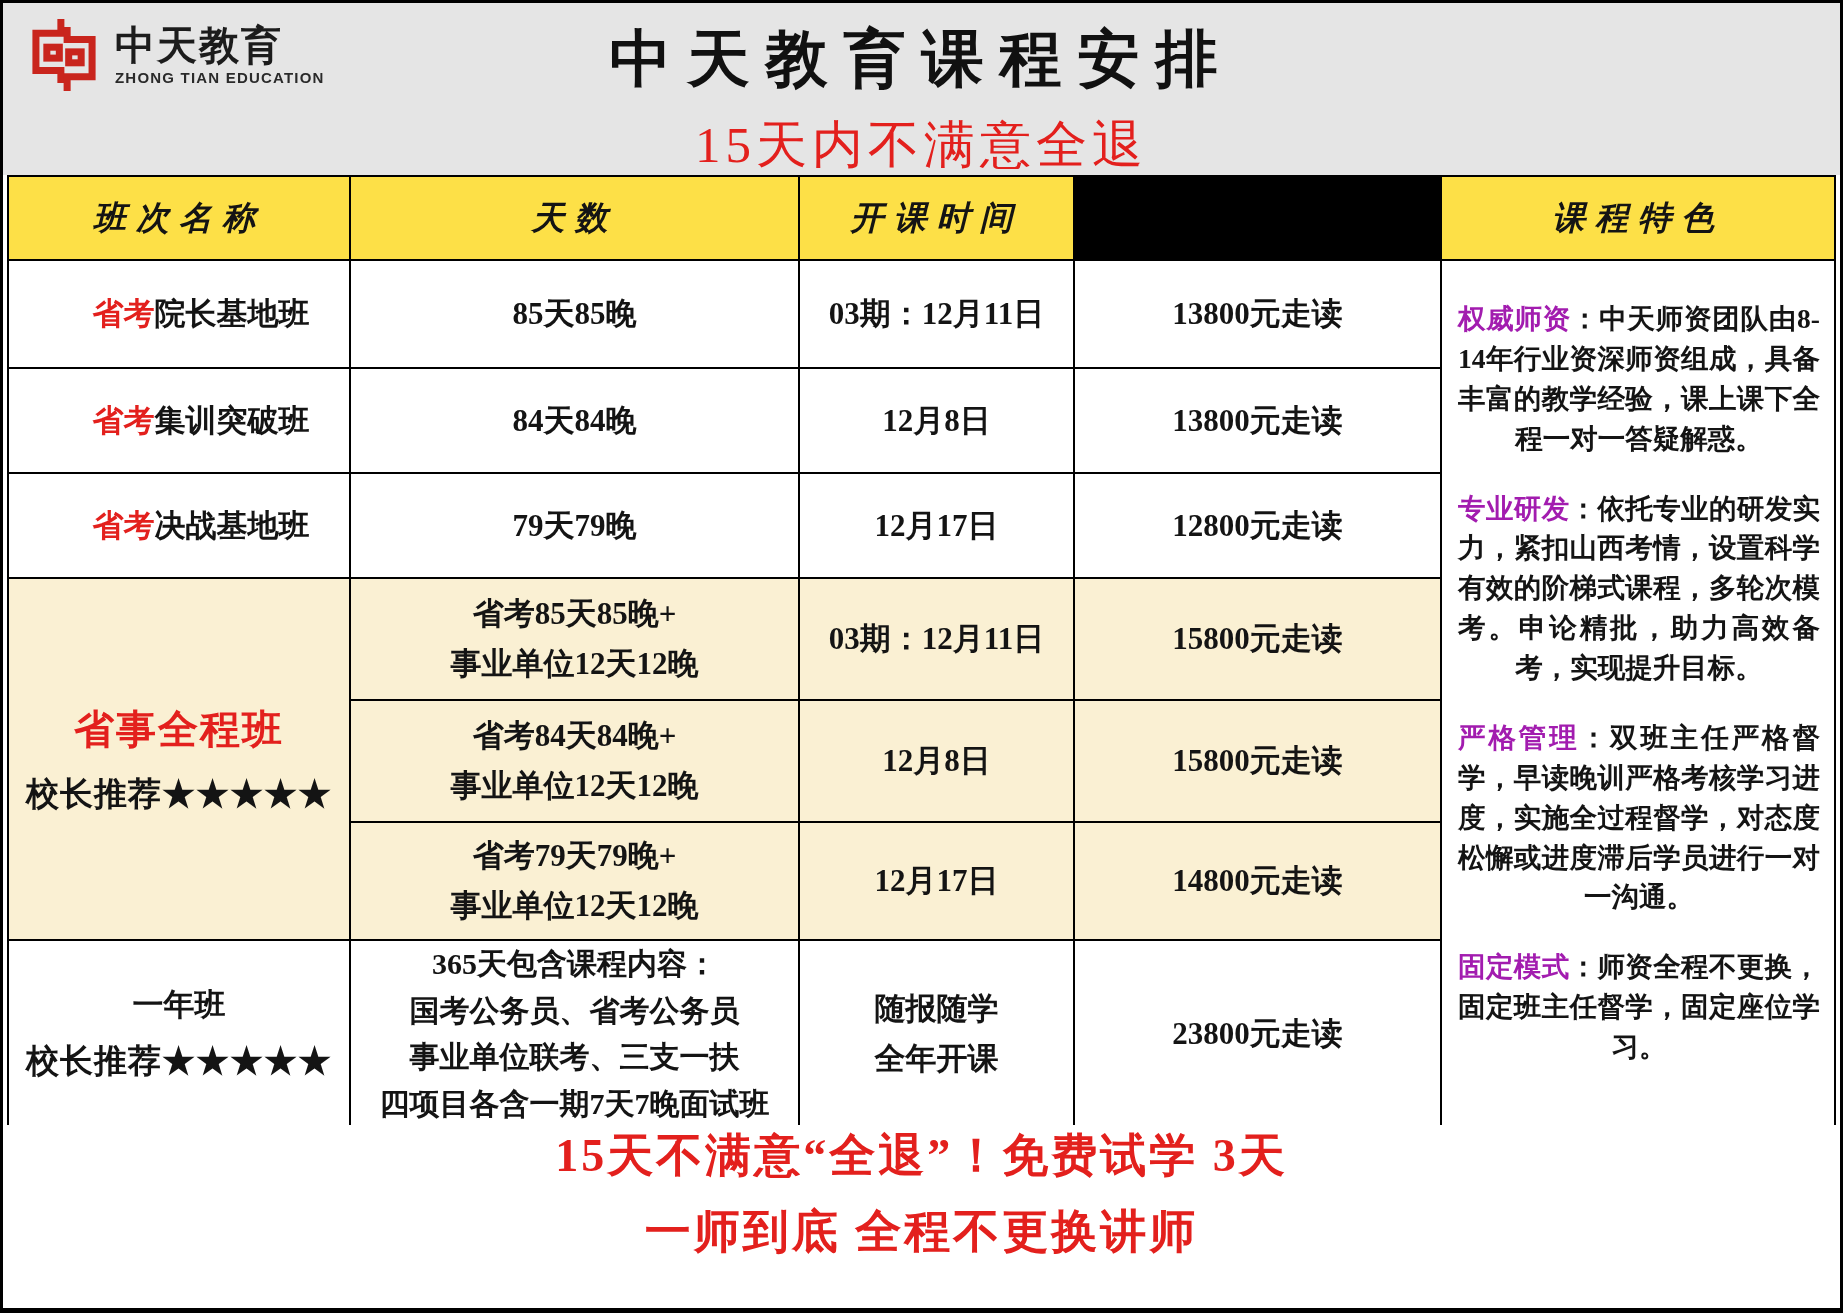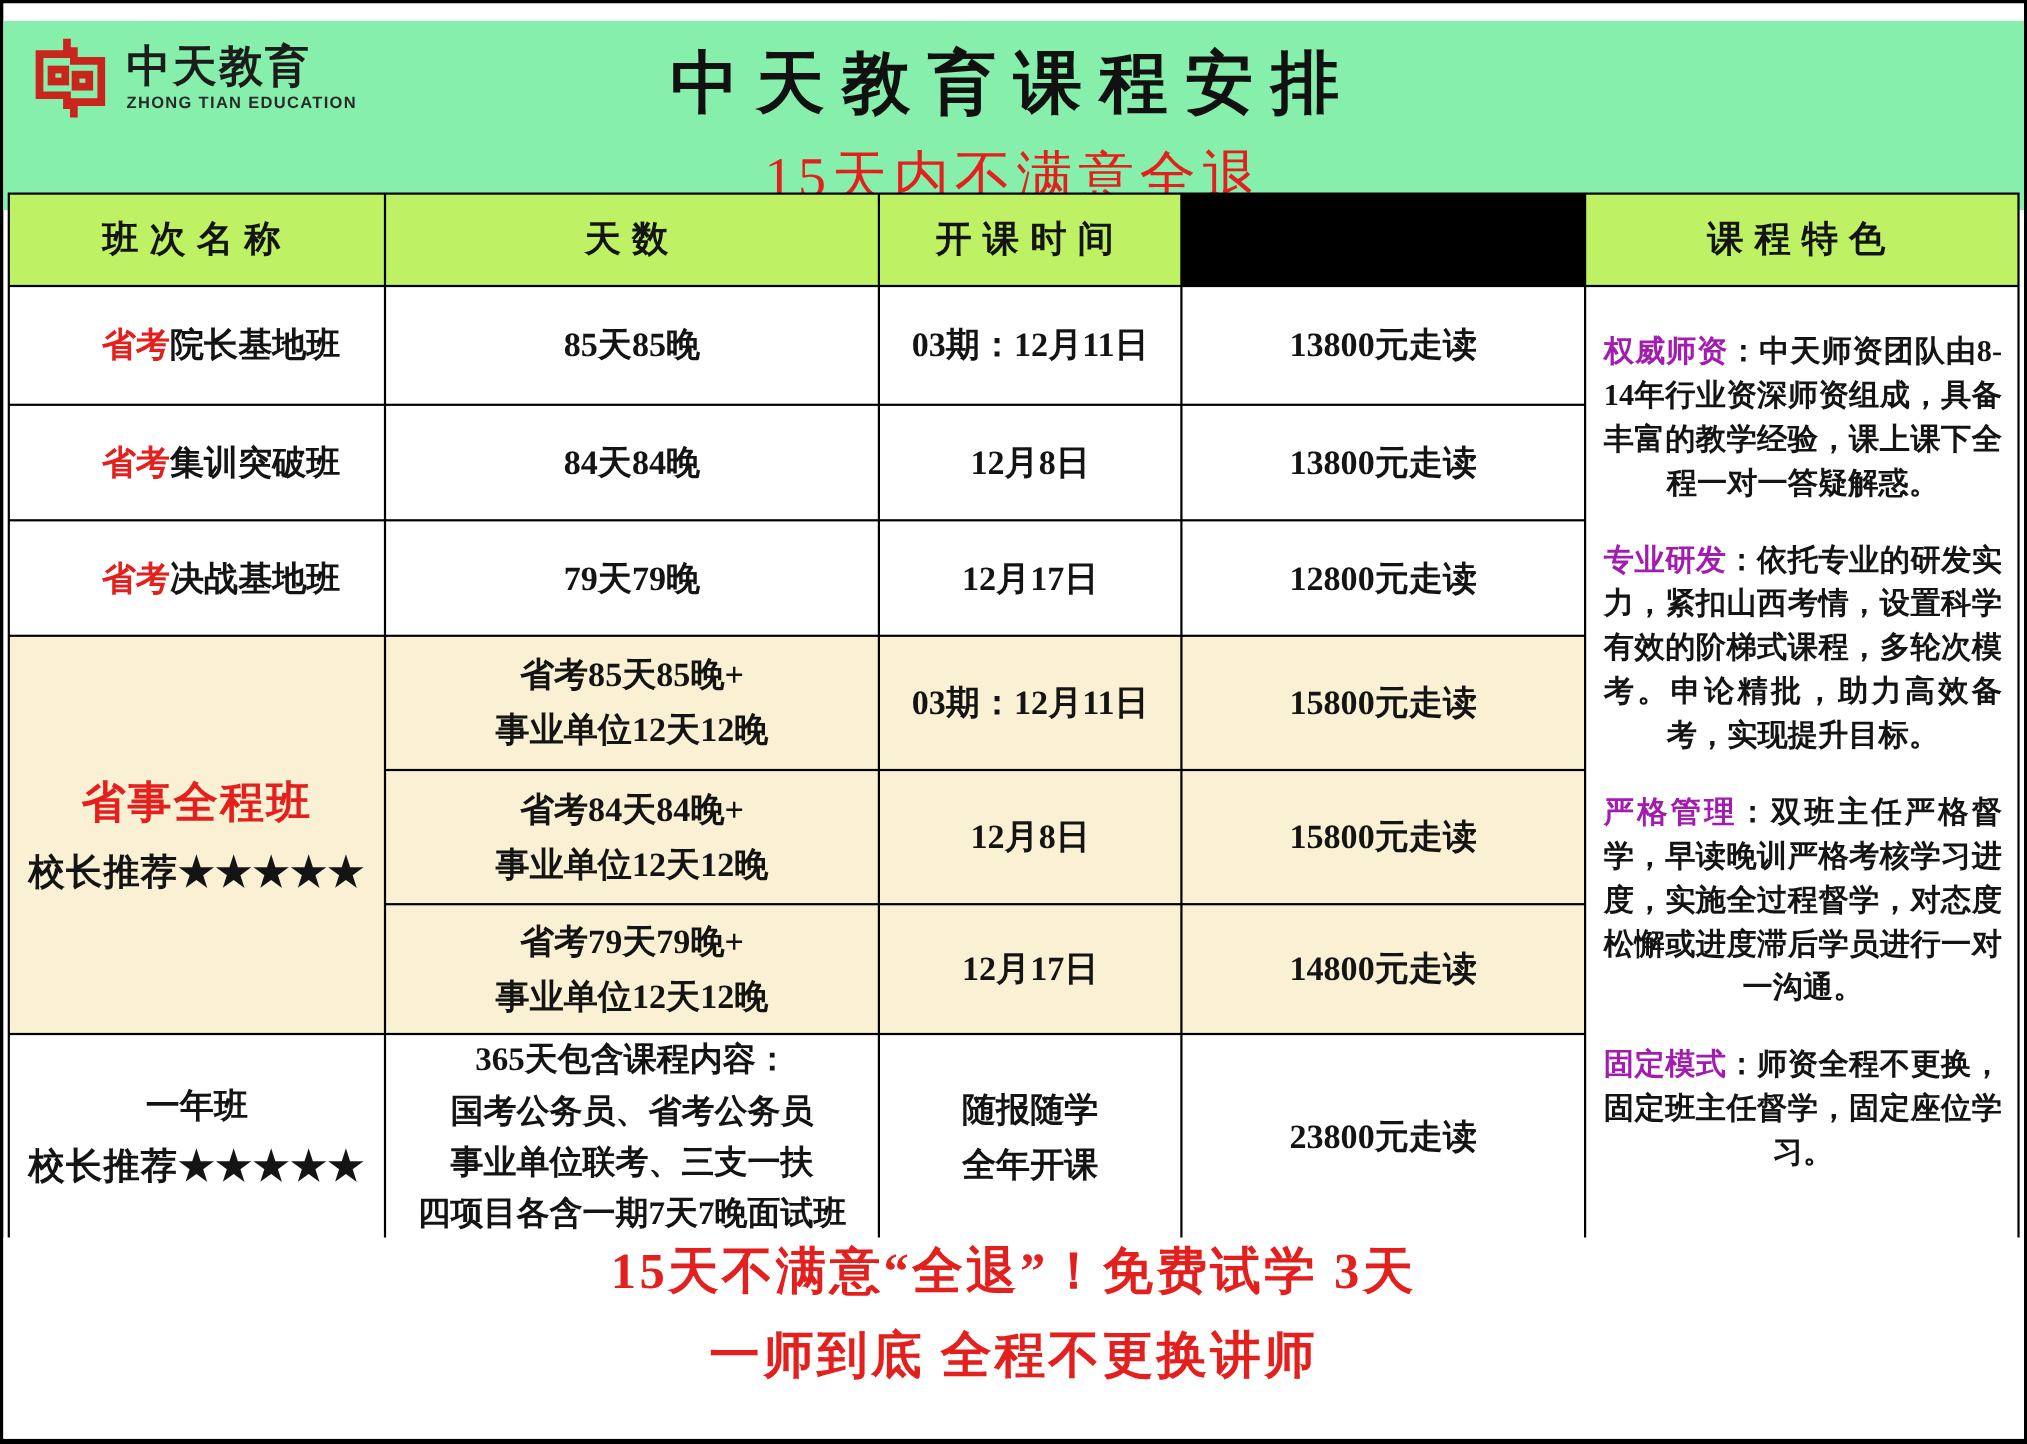--- a/index.html
+++ b/index.html
@@ -3,38 +3,38 @@
 <meta charset="utf-8">
 <style>
   * { margin:0; padding:0; box-sizing:border-box; }
   html,body { background:#888; }
   body { font-family:"Liberation Serif","DejaVu Serif",serif; }
   .page {
     position:relative; width:1843px; height:1313px; background:#fff;
     border:3px solid #000; border-bottom-width:5px; overflow:hidden;
   }
   
-  .top { position:absolute; left:0; top:16px; width:100%; height:172px; background:#86efac; }
+  .top { position:absolute; left:0; top:0; width:100%; height:172px; background:#e5e5e5; }
   .logo { position:absolute; left:22px; top:10px; display:flex; align-items:center; gap:12px; }
   .logo-emblem { width:78px; height:84px; }
   .logo-text .cn { font-family:"Liberation Sans","DejaVu Sans",sans-serif; font-weight:bold; font-size:40px; color:#1c1c1c; letter-spacing:2px; line-height:1.05; }
   .logo-text .en { font-family:"Liberation Sans","DejaVu Sans",sans-serif; font-weight:bold; font-size:15px; color:#2a2a2a; letter-spacing:1.2px; margin-top:3px; }
   .title { text-align:center; padding-top:14px; font-size:62px; color:#111; letter-spacing:16px; font-weight:600; }
   .subtitle { text-align:center; margin-top:10px; font-size:51px; color:#e3201d; font-weight:normal; letter-spacing:5px; }
   
   .course-table {
     position:absolute; left:4px; right:4px; top:172px;
     display:grid;
     grid-template-columns:340px 447px 273px 365px 1fr;
     grid-template-rows:82px 106px 103px 103px 120px 120px 116px 186px;
     gap:2px; padding:2px; background:#000;
   }
   .cell { background:#fff; display:flex; flex-direction:column; align-items:center; justify-content:center;
           font-size:31px; font-weight:bold; color:#141414; text-align:center; line-height:1.6; }
-  .cell.green { background:#bef264; font-weight:600; font-size:33px; letter-spacing:10px; }
+  .cell.green { background:#fde047; font-weight:600; font-size:33px; letter-spacing:10px;font-style:italic; }
   .cell.yellow { background:#faf0d3; }
   .tag-red { color:#e3201d;margin-left:44px; }
   .group-name { color:#e3201d; font-size:40px; letter-spacing:2px; }
   .recommend { font-size:33px; letter-spacing:1px; margin-top:6px; }
   .year-days { font-size:30px; line-height:1.55; }
   
   .features { background:#fff; display:block; padding:38px 14px 10px 16px; text-align:left; }
   .feature { font-size:27.5px; line-height:1.45; color:#141414; font-weight:600;
              text-align:justify; text-align-last:center; margin-bottom:30px; }
   .feature .flabel { color:#a21caf; font-weight:bold; }

